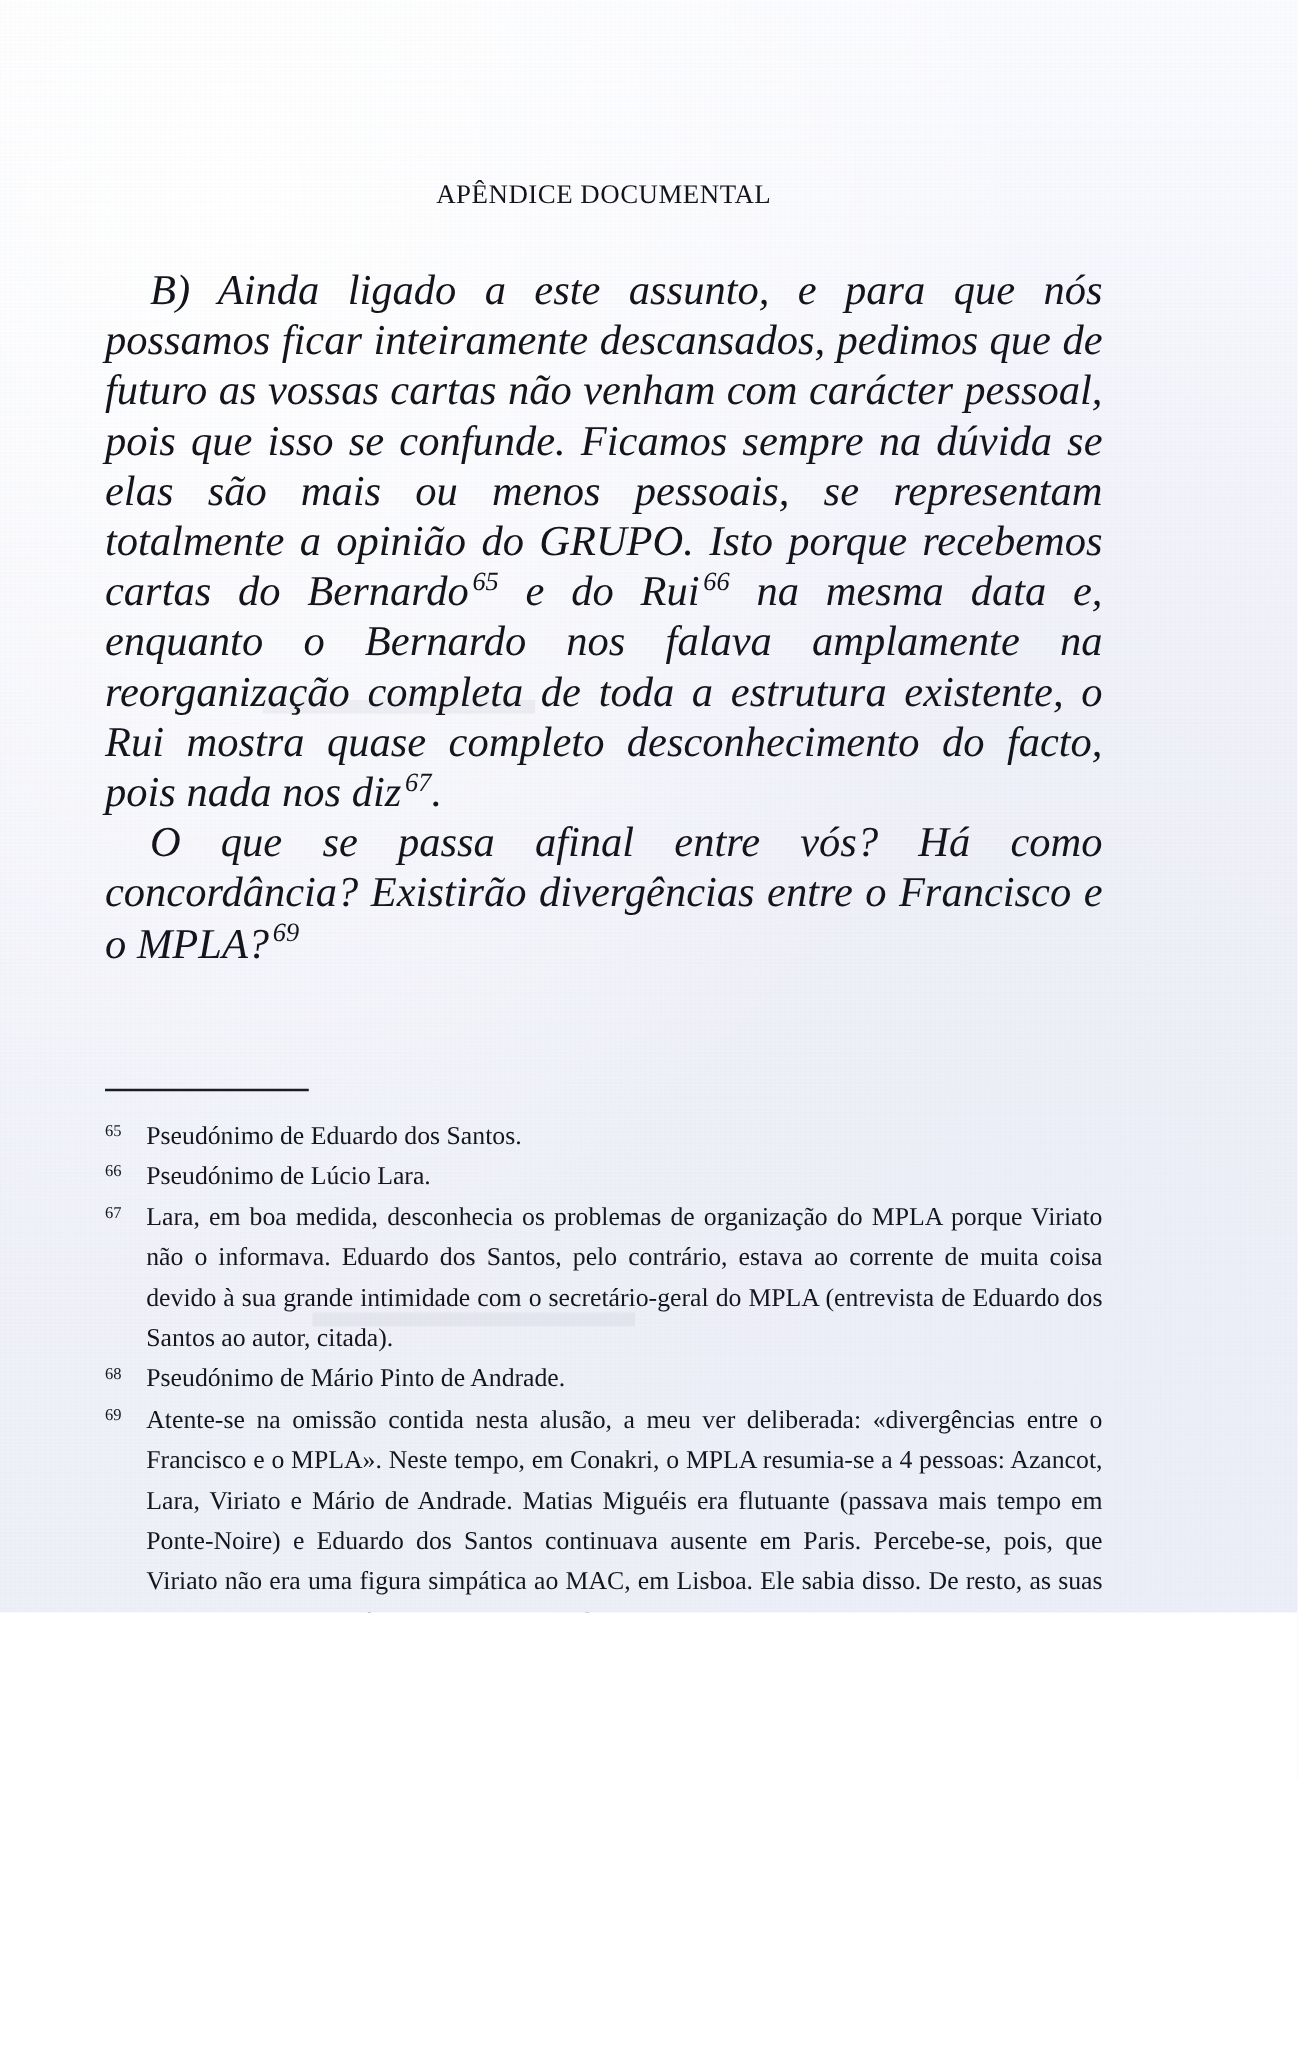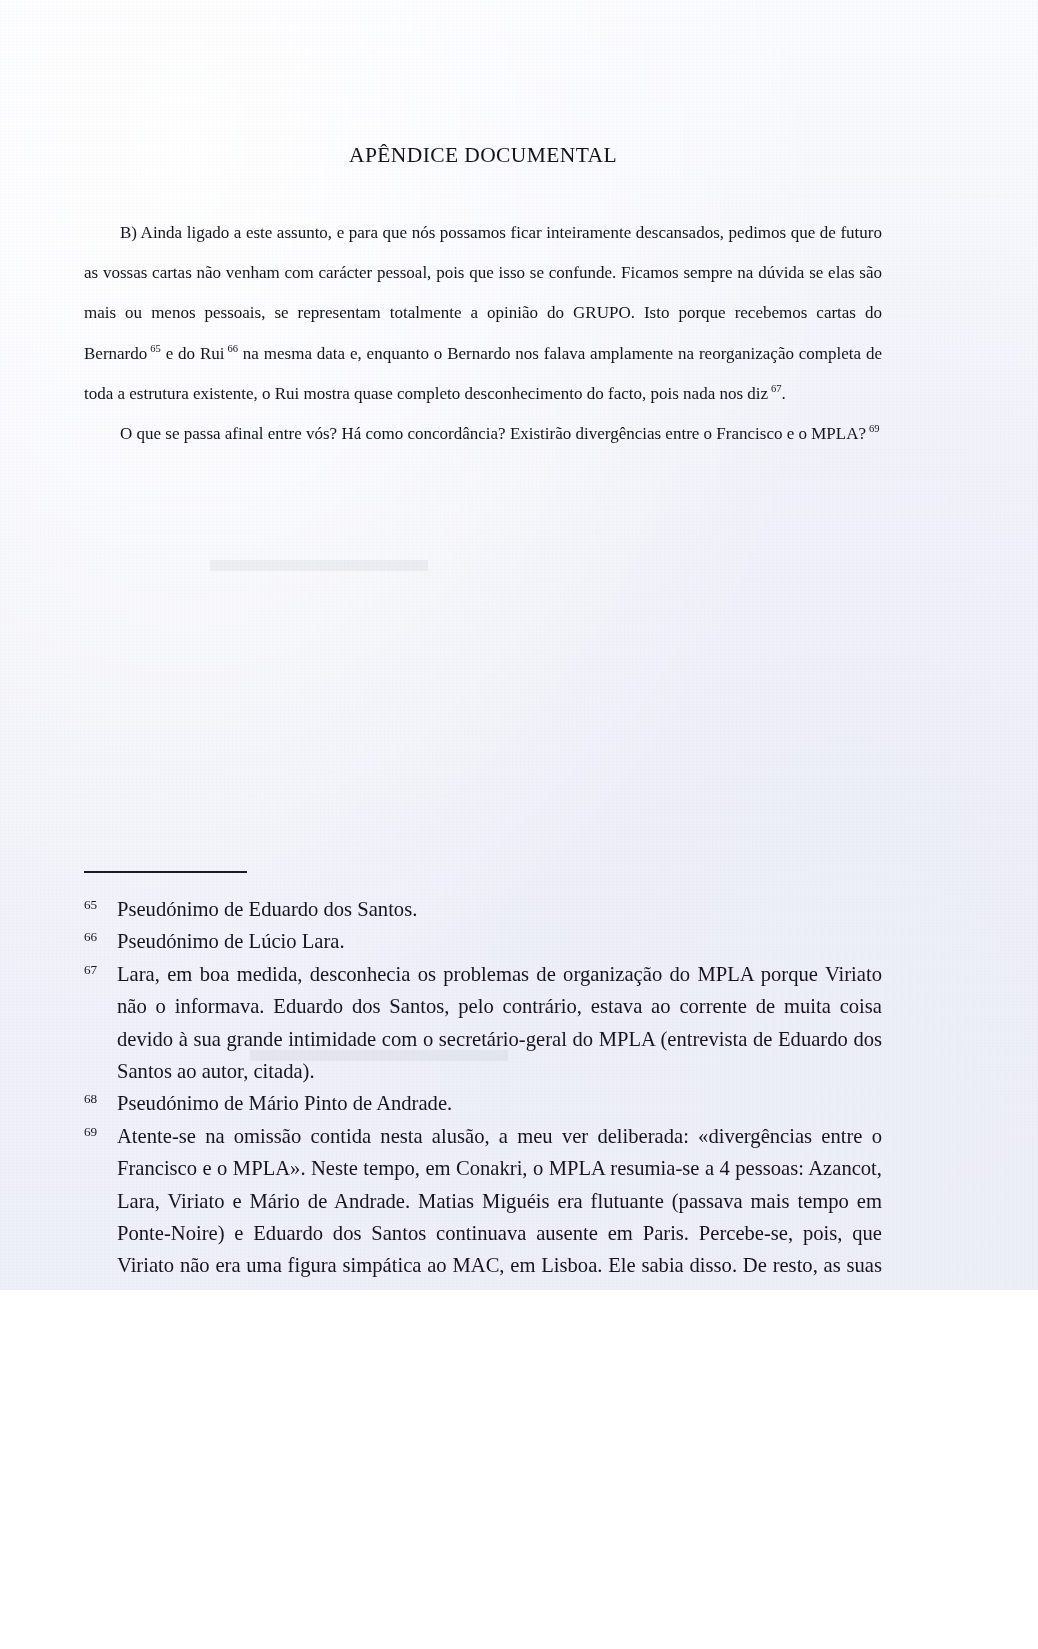--- a/index.html
+++ b/index.html
@@ -62,27 +62,28 @@
 
   .body-block {
     position: absolute;
     left: 84px;
     top: 213px;
     width: 798px;
   }
 
   p.para {
     margin: 0;
-    font-size: 17px;
+    font-size: 34px;
     line-height: 40.2px;
     text-align: justify;
     text-justify: inter-word;
     text-indent: 36px;
     color: #14141d;
     hyphens: none;
+    font-style: italic;
   }
   p.para.gap-before { margin-top: 40px; }
   p.para.tight-before { margin-top: 0px; }
 
   sup.fn-ref {
     font-size: .62em;
     vertical-align: super;
     line-height: 0;
     padding-left: 3px;
   }

